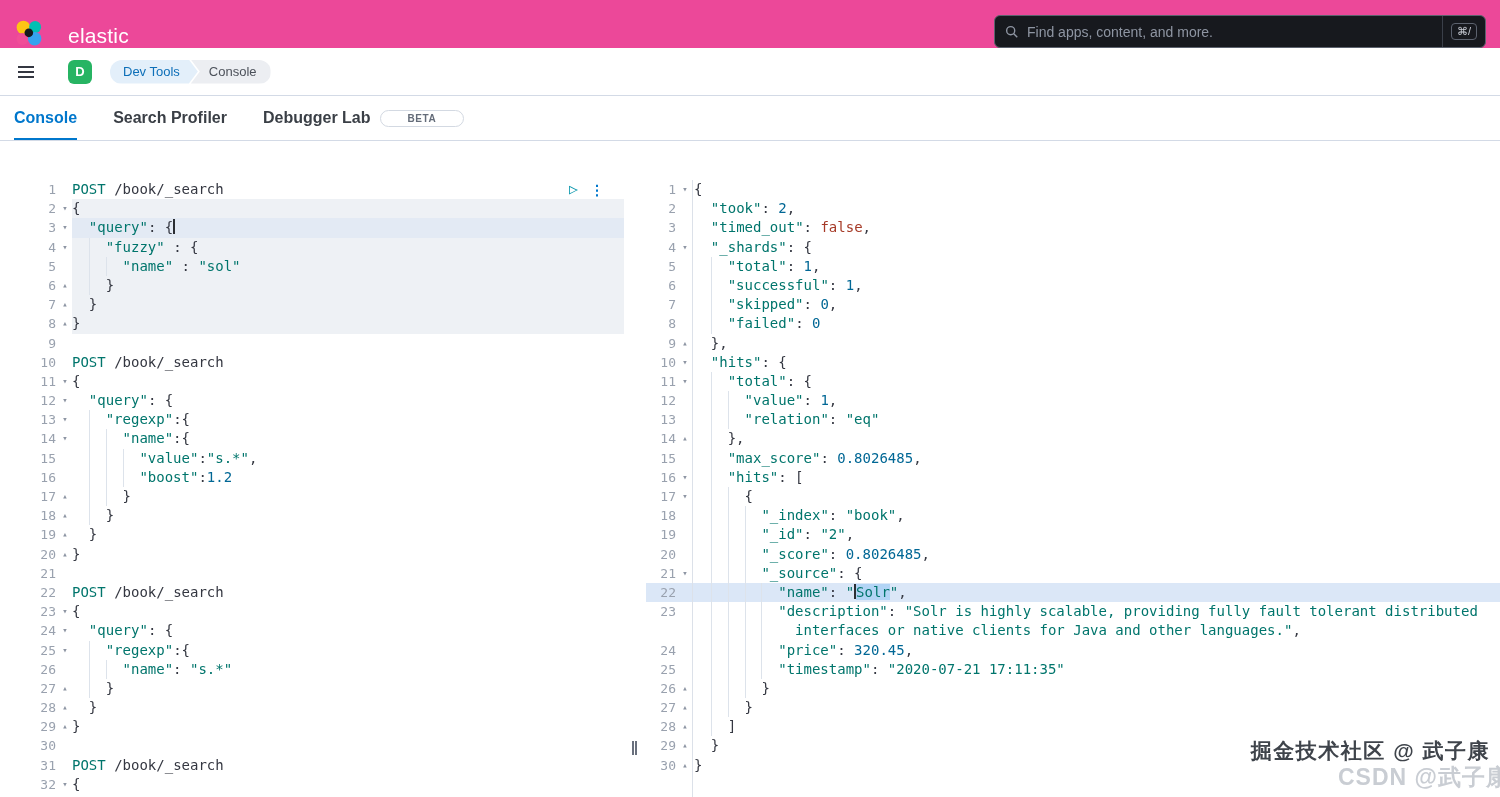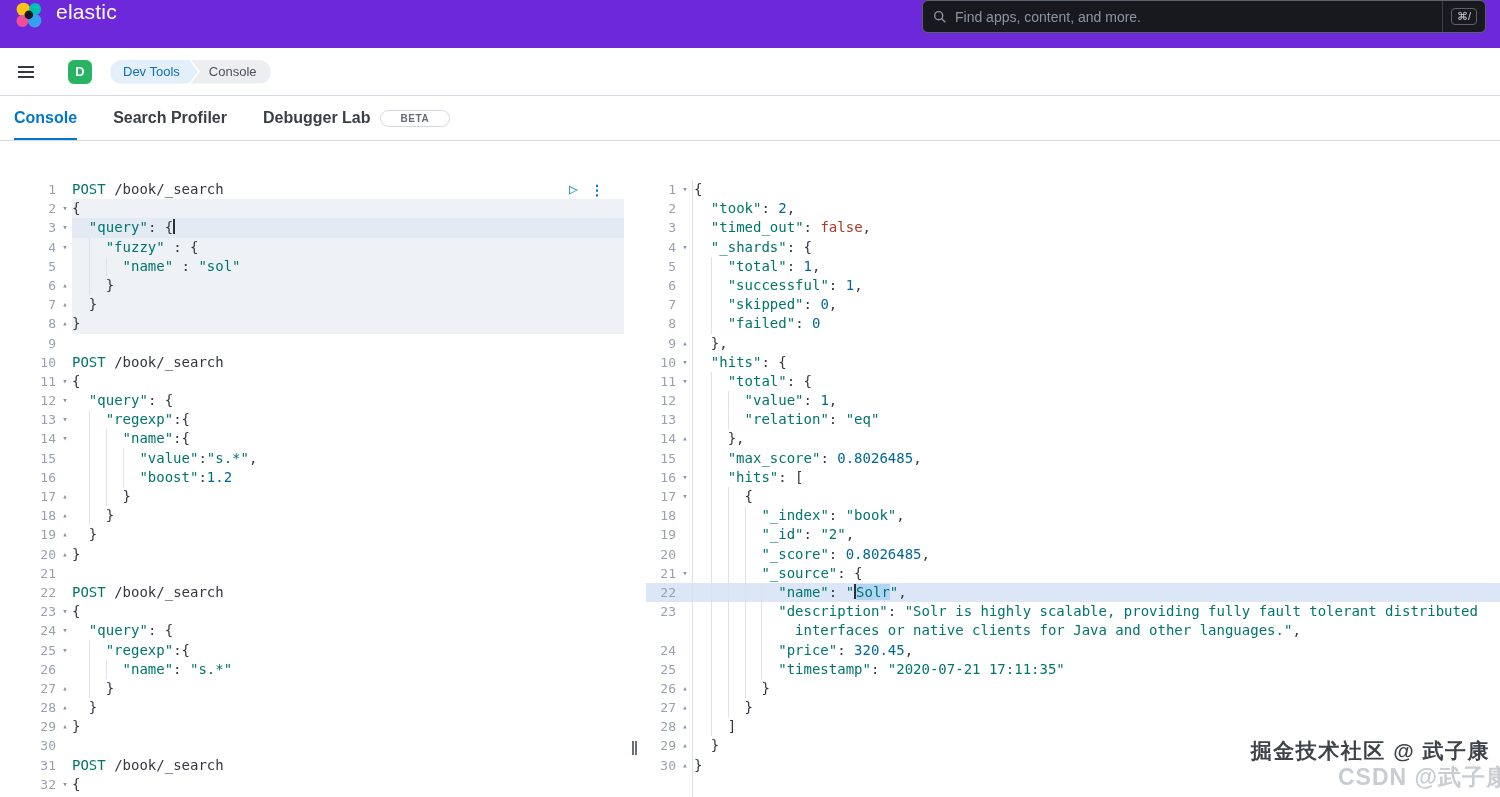--- a/index.html
+++ b/index.html
@@ -1,23 +1,23 @@
 <!DOCTYPE html>
 <html><head>
 <meta charset="utf-8">
 <style>
   *{margin:0;padding:0;box-sizing:border-box}
   html,body{width:1500px;height:797px;overflow:hidden;background:#fff;
     font-family:"Liberation Sans",sans-serif;}
   .app{position:relative;width:1500px;height:797px;background:#fff;overflow:hidden}
 
   
-  .topbar{height:48px;background:#6d28d9;display:flex;align-items:flex-start;padding:0 14px;gap:12px}
+  .topbar{height:48px;background:#ec4899;display:flex;align-items:flex-end;padding:0 14px;gap:24px}
   .brand{color:#fff;font-size:21px;letter-spacing:.2px}
-  .searchbox{margin-left:auto;width:564px;height:33px;border:1px solid #5c626e;border-radius:6px;
+  .searchbox{margin-left:auto;width:492px;height:33px;border:1px solid #5c626e;border-radius:6px;
     display:flex;align-items:center;background:#17191e;overflow:hidden}
   .searchbox .mag{margin:0 8px 0 10px;display:flex}
   .searchbox input{flex:1;background:transparent;border:none;outline:none;color:#dfe2e8;font-size:14px;
     font-family:"Liberation Sans",sans-serif}
   .searchbox input::placeholder{color:#8e95a2;opacity:1}
   .search-append{height:100%;display:flex;align-items:center;padding:0 8px;border-left:1px solid #3a3f49}
   .kbd{border:1px solid #5c626e;border-radius:4px;padding:1px 5px;font-size:11px;color:#c8ccd4}
 
   
   .navbar{height:48px;background:#fff;border-bottom:1px solid #d3dae6;display:flex;align-items:center;padding:0 14px}
@@ -31,21 +31,21 @@
     clip-path:polygon(0 0,calc(100% - 9px) 0,100% 50%,calc(100% - 9px) 100%,0 100%);border-radius:12px 0 0 12px}
   .crumb-gray{background:#eceef2;color:#4c515a;padding:0 14px 0 18px;margin-left:-7px;
     clip-path:polygon(0 0,100% 0,100% 100%,0 100%,9px 50%);border-radius:0 12px 12px 0}
 
   
   .tabsbar{height:45px;background:#fff;border-bottom:1px solid #d3dae6;display:flex;align-items:stretch;
     padding:0 0 0 14px;gap:36px}
   .tab{display:flex;align-items:center;gap:9px;font-size:16px;font-weight:700;color:#3a3f46;cursor:pointer}
   .tab.active{color:#0077cc;box-shadow:inset 0 -2px 0 #0077cc}
   .beta{font-size:10px;font-weight:700;letter-spacing:.6px;color:#646c79;background:#fff;
-    border:1px solid #d3d9e2;border-radius:10px;padding:2px 20px}
+    border:1px solid #d3d9e2;border-radius:10px;padding:2px 27px}
 
   
   .subbar{height:39px;background:#fff;display:flex;align-items:center;gap:26px;padding:0 14px;
     border-bottom:1px solid #f0f3f7}
   .tbi{font-size:13px;font-weight:700;color:#353a41;cursor:pointer}
 
   
   .editors{position:absolute;left:0;top:180px;width:1500px;height:617px;display:flex;
     font-family:"DejaVu Sans Mono","Liberation Mono",monospace}
   .pane{overflow:hidden;position:relative}

